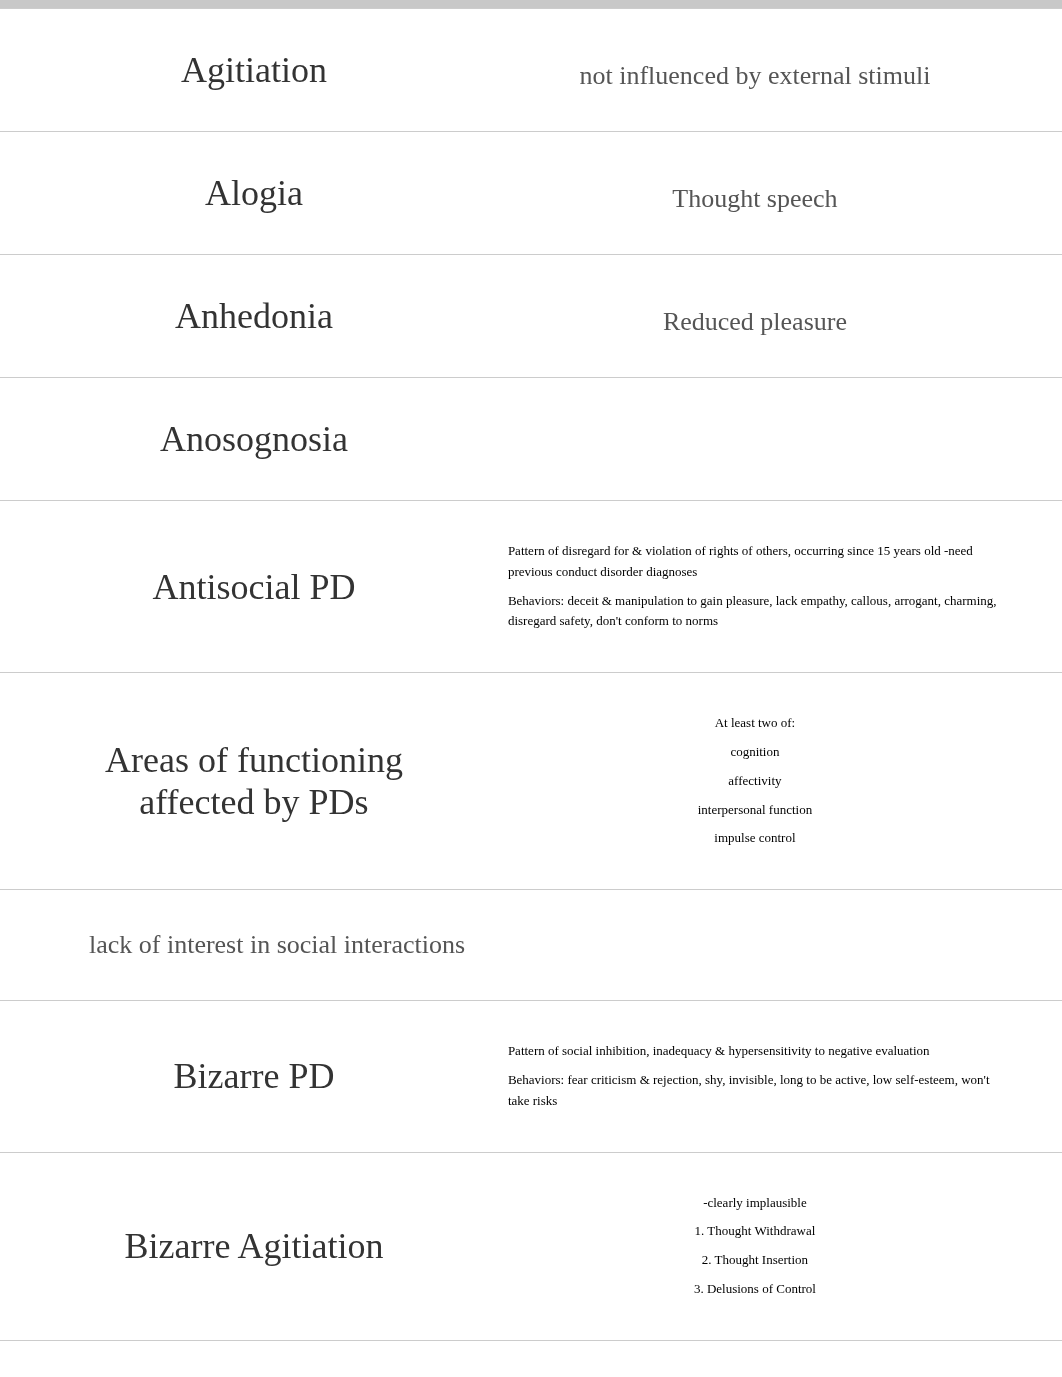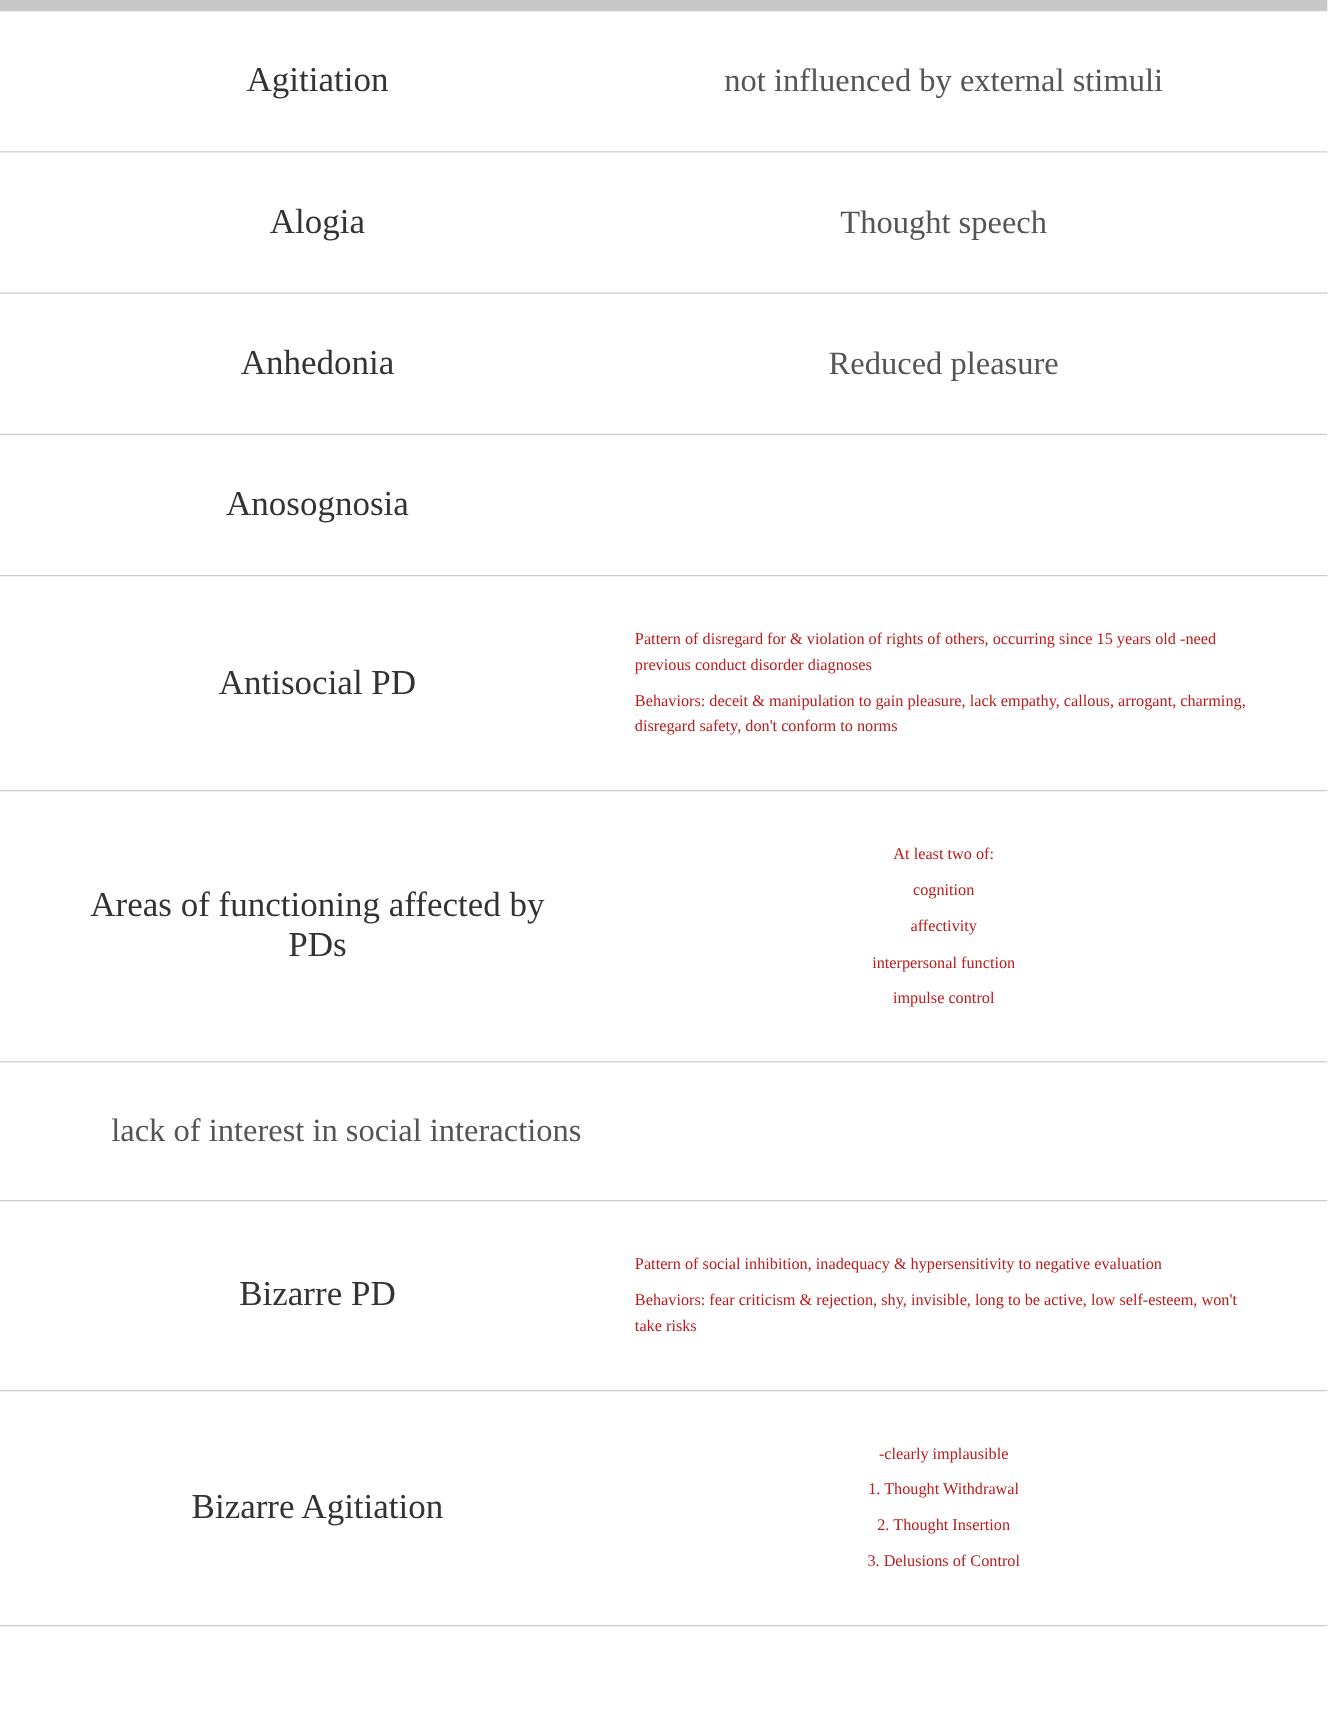--- a/index.html
+++ b/index.html
@@ -32,41 +32,41 @@
       display: flex;
       align-items: center;
       justify-content: center;
       text-align: center;
     }
 
     .cell-right {
       width: 55%;
       padding: 40px 60px 40px 30px;
       display: flex;
-      align-items: center;
+      align-items: flex-end;
       justify-content: center;
       text-align: center;
       border-left: none;
     }
 
     .term-large {
-      font-size: 28px;
+      font-size: 36px;
       color: #333333;
       font-weight: normal;
     }
 
     .definition-large {
       font-size: 26px;
       color: #555555;
       font-weight: normal;
     }
 
     .definition-small {
       font-size: 13px;
-      color: #b91c1c;
+      color: #000000;
       line-height: 1.6;
       text-align: center;
     }
 
     .definition-small p {
       margin-bottom: 8px;
     }
 
     .definition-small p:last-child {
       margin-bottom: 0;

